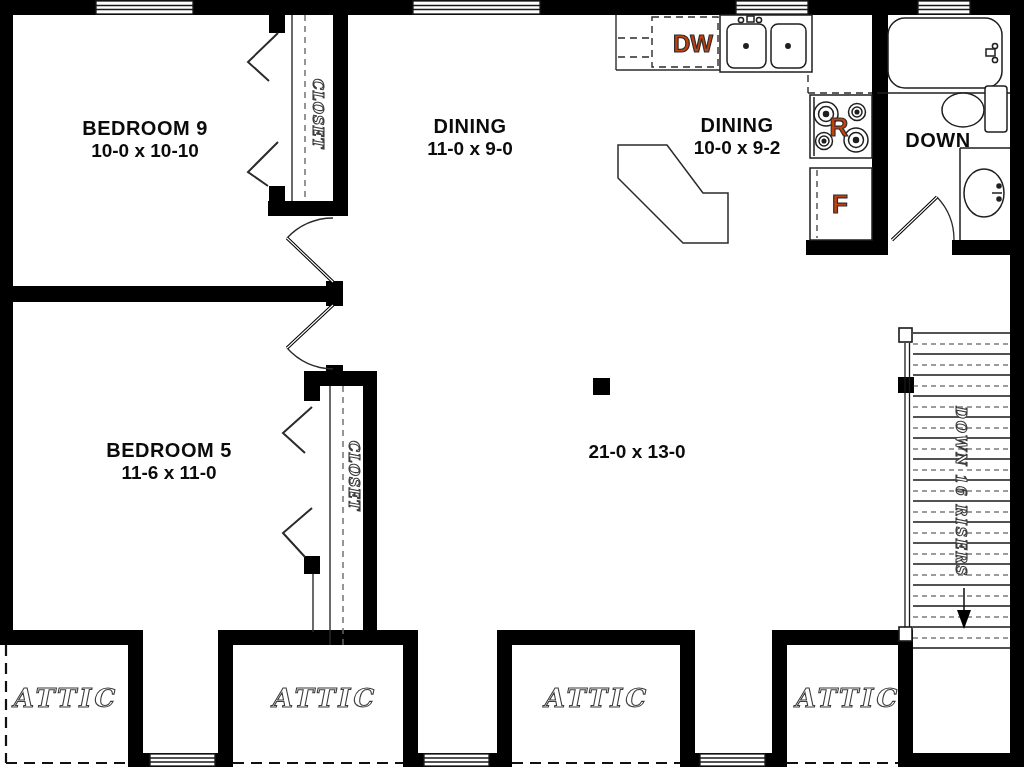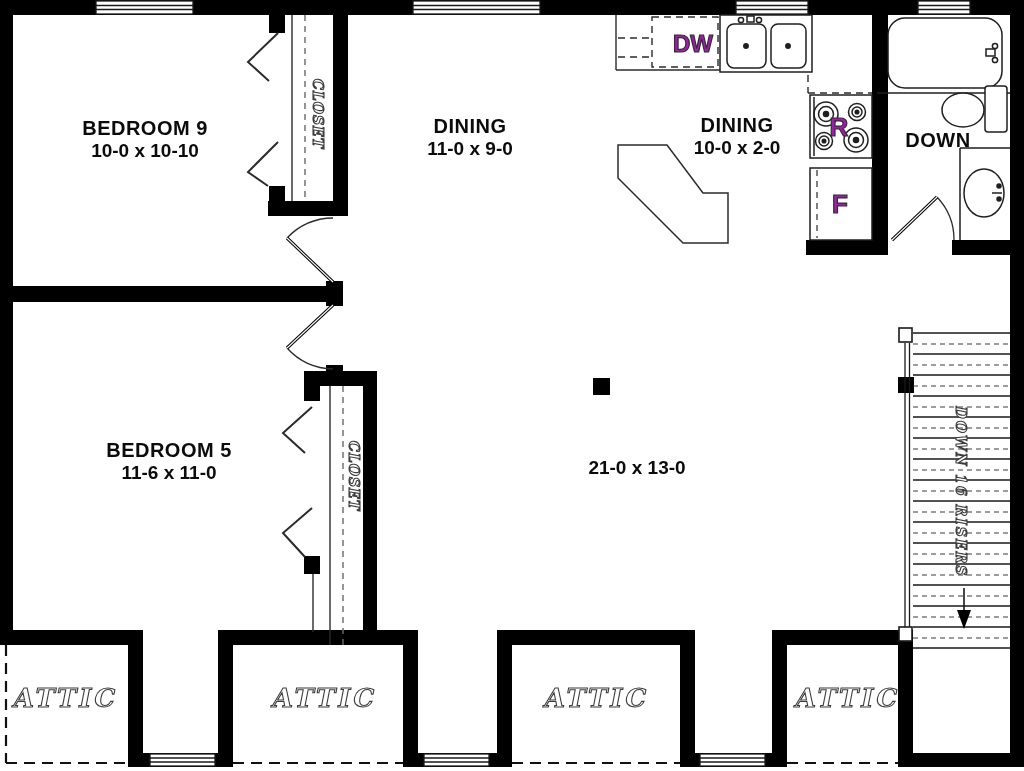--- a/index.html
+++ b/index.html
@@ -17,21 +17,21 @@
   .vlbl{
     position:absolute;transform:translate(-50%,-50%) rotate(90deg);
     white-space:nowrap;font-weight:bold;
   }
   .ol{
     color:#ffffff;-webkit-text-stroke:1.1px #3c3c3c;
     font-family:"DejaVu Serif",serif;font-style:italic;
   }
   .app{
     position:absolute;transform:translate(-50%,-50%);
-    color:#a21caf;-webkit-text-stroke:1.2px #2e2e2e;
+    color:#c2410c;-webkit-text-stroke:1.2px #2e2e2e;
     font-family:"Liberation Sans",sans-serif;font-weight:bold;white-space:nowrap;
   }
   .attic{font-size:26px;letter-spacing:3px;font-weight:bold;}
   .closet{font-size:14px;letter-spacing:1px;font-weight:bold;}
   .downtxt{font-size:14px;letter-spacing:2px;font-weight:bold;}
 </style>
 </head>
 <body>
 
 <div id="plan">
@@ -251,28 +251,28 @@
 
 </svg>
 
   <div class="lbl" style="left:145px;top:128px">BEDROOM 9</div>
   <div class="lbl dims" style="left:145px;top:151px">10-0 x 10-10</div>
 
   <div class="lbl" style="left:470px;top:126px">DINING</div>
   <div class="lbl dims" style="left:470px;top:149px">11-0 x 9-0</div>
 
   <div class="lbl" style="left:737px;top:125px">DINING</div>
-  <div class="lbl dims" style="left:737px;top:148px">10-0 x 2-0</div>
+  <div class="lbl dims" style="left:737px;top:148px">10-0 x 9-2</div>
 
   <div class="lbl" style="left:938px;top:140px">DOWN</div>
 
   <div class="lbl" style="left:169px;top:450px">BEDROOM 5</div>
   <div class="lbl dims" style="left:169px;top:473px">11-6 x 11-0</div>
 
-  <div class="lbl dims" style="left:637px;top:468px">21-0 x 13-0</div>
+  <div class="lbl dims" style="left:637px;top:452px">21-0 x 13-0</div>
 
   <div class="vlbl ol closet" style="left:318px;top:114px">CLOSET</div>
   <div class="vlbl ol closet" style="left:354px;top:476px">CLOSET</div>
 
   <div class="lbl ol attic" style="left:66px;top:698px">ATTIC</div>
   <div class="lbl ol attic" style="left:325px;top:698px">ATTIC</div>
   <div class="lbl ol attic" style="left:597px;top:698px">ATTIC</div>
   <div class="lbl ol attic" style="left:848px;top:698px">ATTIC</div>
 
   <div class="vlbl ol downtxt" style="left:961px;top:492px">DOWN 16 RISERS</div>

